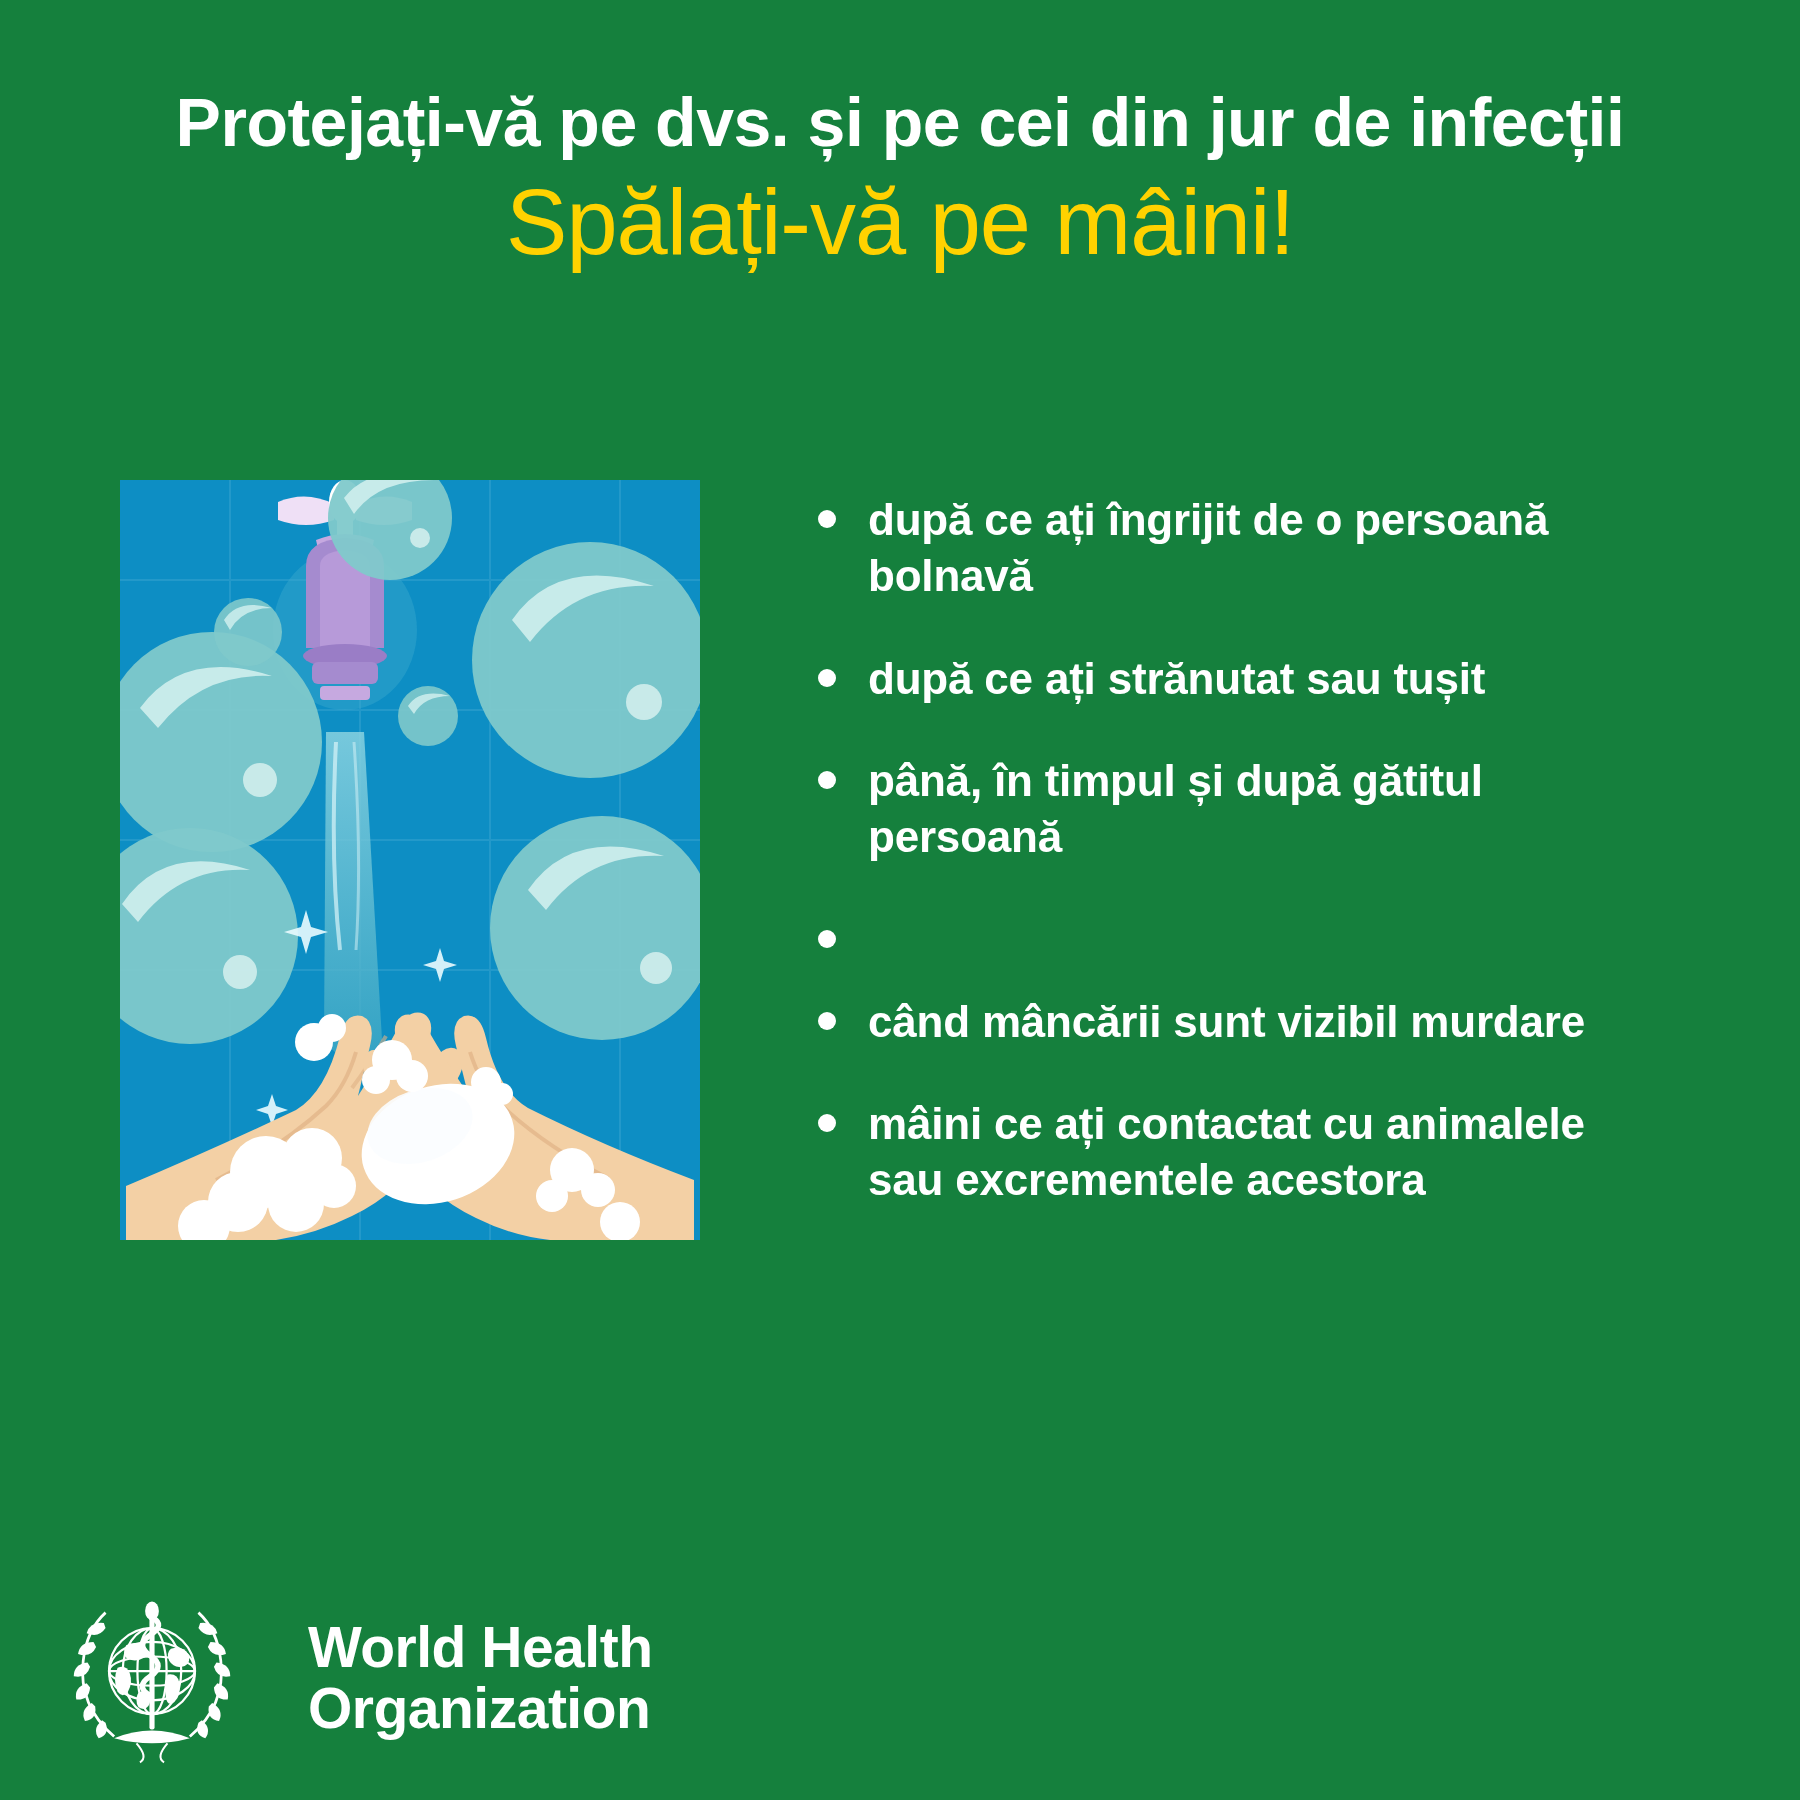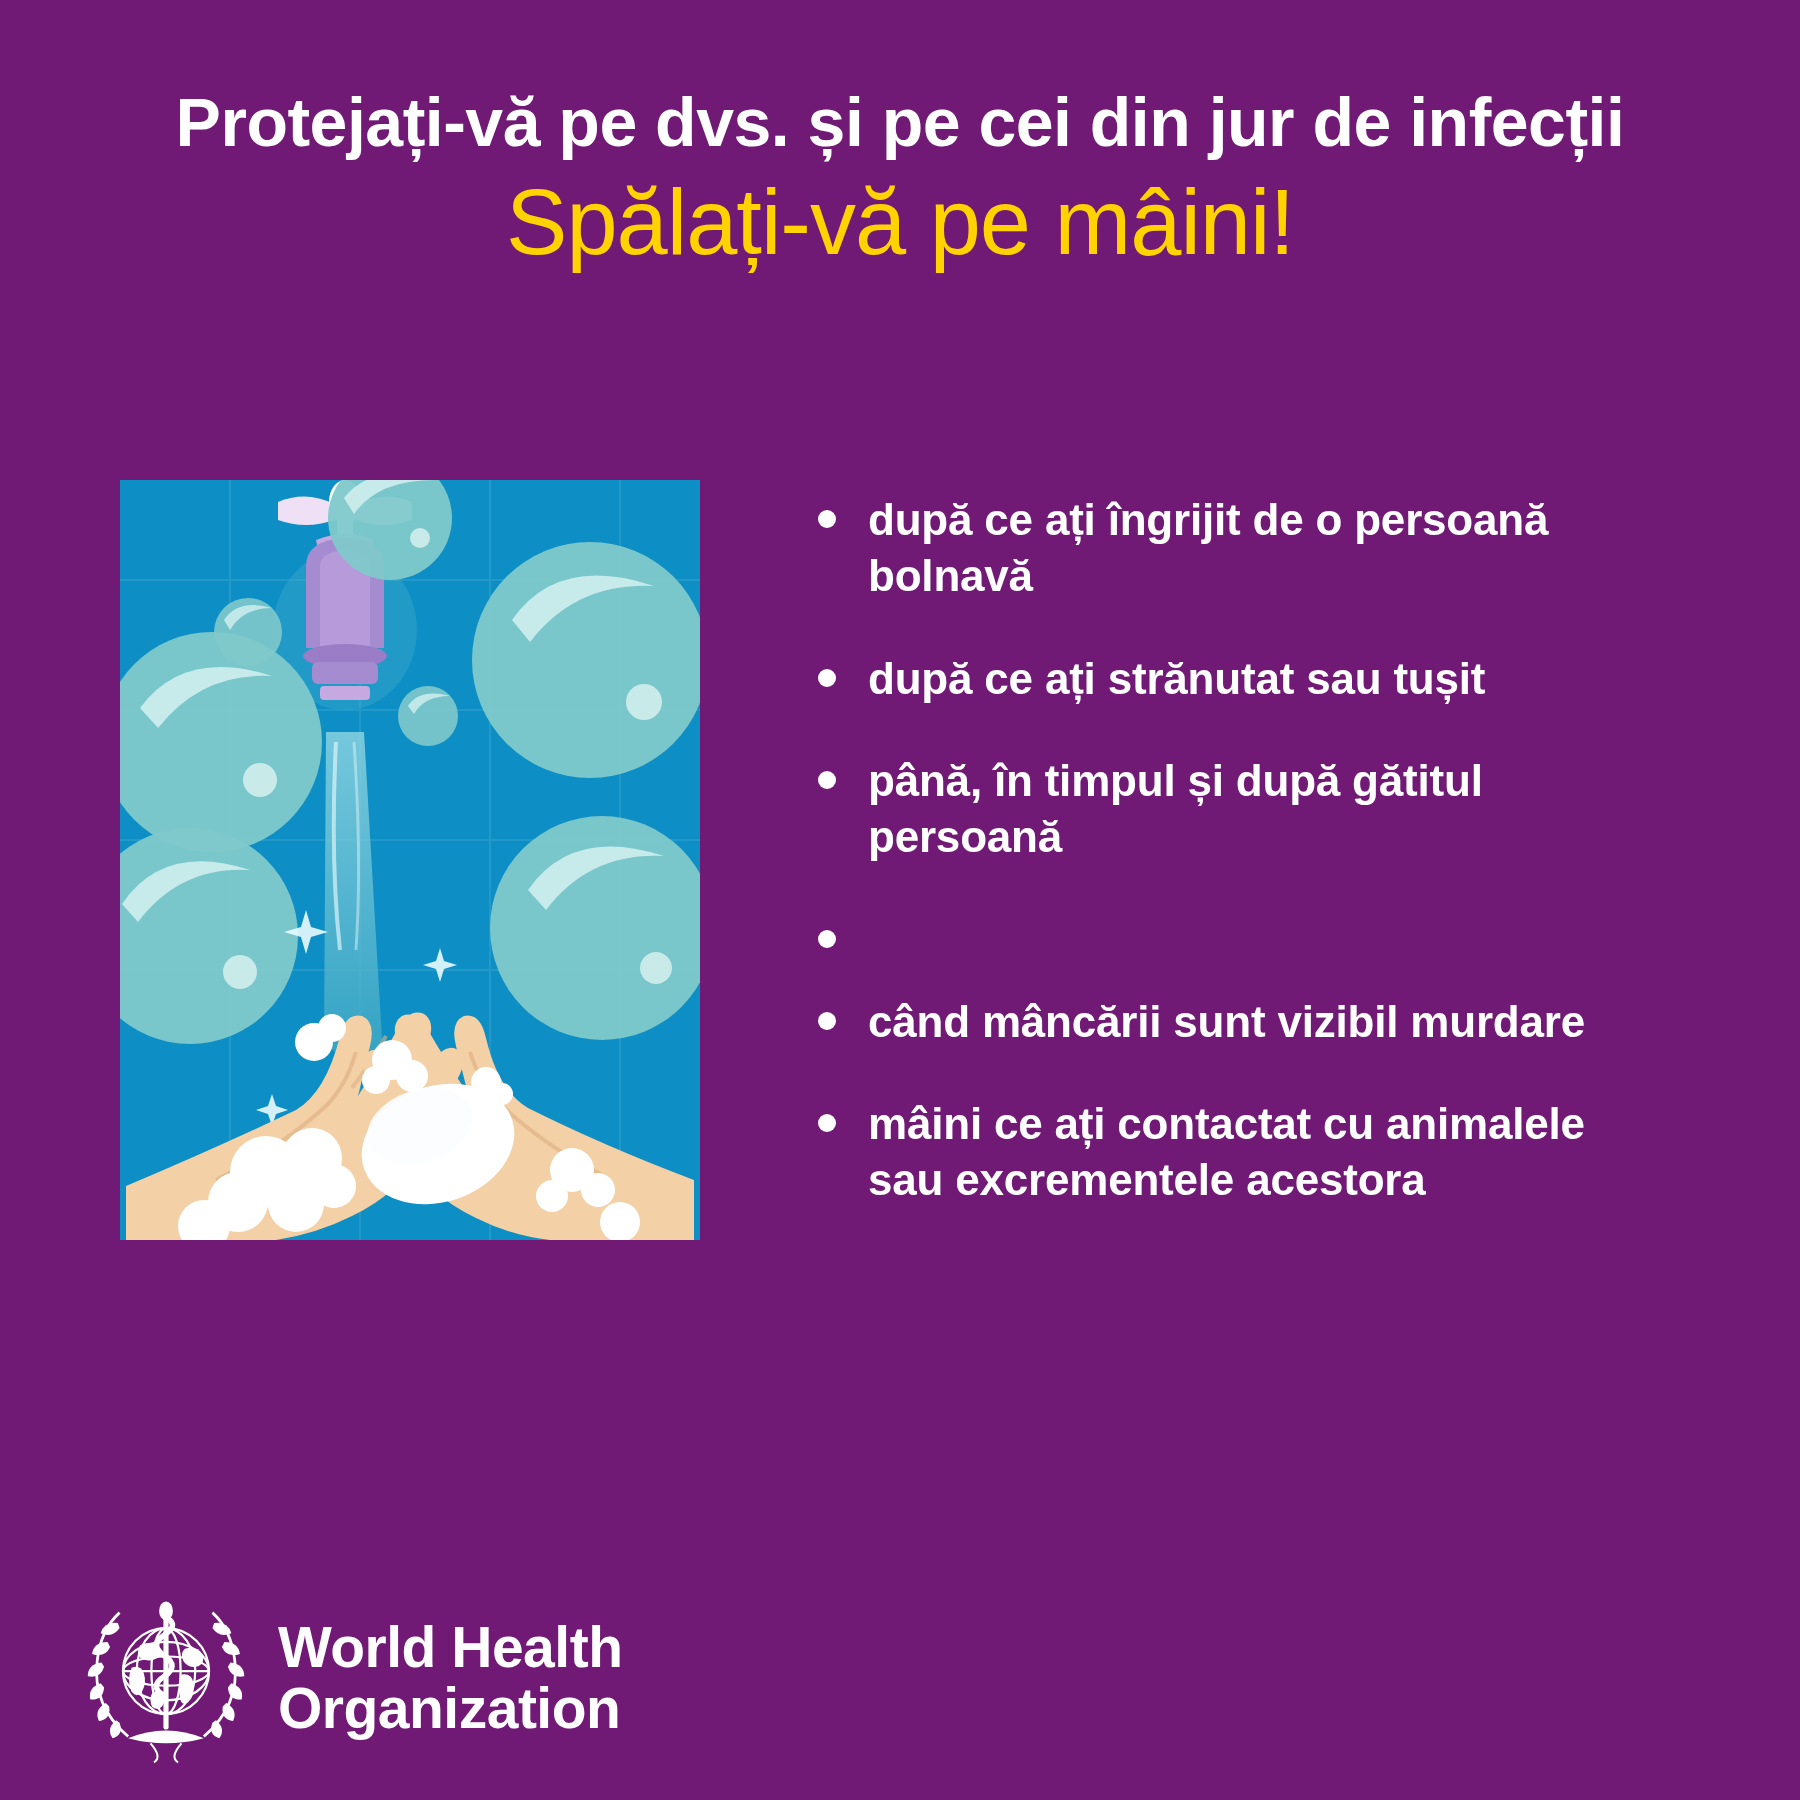--- a/index.html
+++ b/index.html
@@ -4,21 +4,21 @@
 <style>
   html, body {
     margin: 0;
     padding: 0;
     background: #0d8ec4;
   }
   #poster {
     position: relative;
     width: 1800px;
     height: 1800px;
-    background: #701a75;
+    background: #15803d;
     overflow: hidden;
     font-family: "Liberation Sans", sans-serif;
   }
 
   
   #headline-block {
     position: absolute;
     top: 86px;
     left: 0;
     width: 1800px;
@@ -77,24 +77,25 @@
     color: #ffffff;
     font-size: 44px;
     font-weight: bold;
     line-height: 1.28;
     letter-spacing: -0.2px;
   }
 
   
   #who-logo {
     position: absolute;
-    left: 80px;
+    left: 66px;
     top: 1592px;
     display: flex;
     align-items: center;
+    gap: 44px;
   }
   #who-emblem { width: 172px; height: 172px; display: block; }
   #who-wordmark {
     margin-left: 26px;
     color: #ffffff;
     font-size: 57px;
     font-weight: bold;
     line-height: 1.07;
     letter-spacing: -0.5px;
   }

